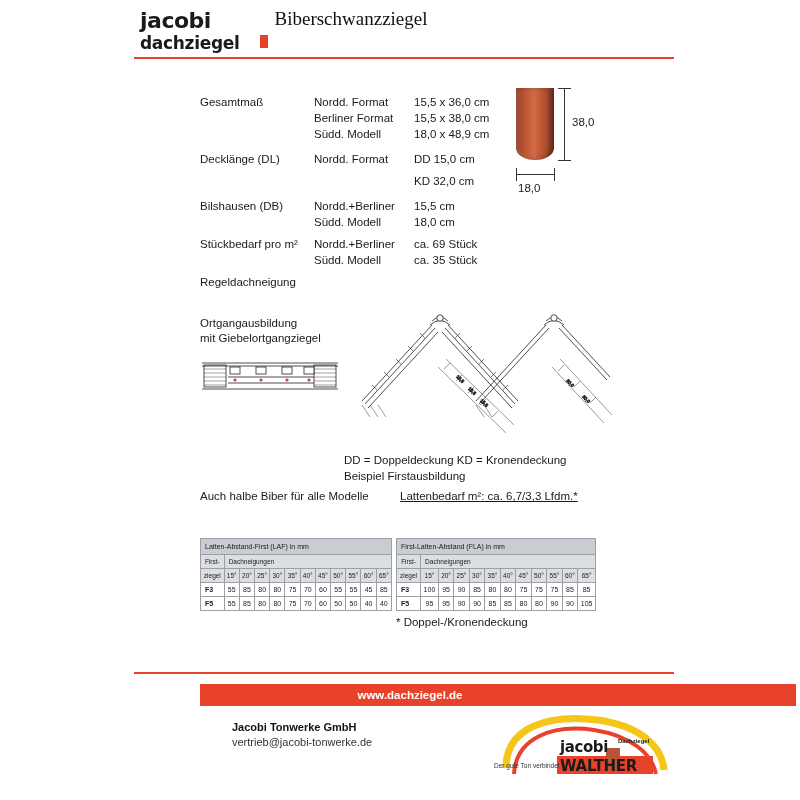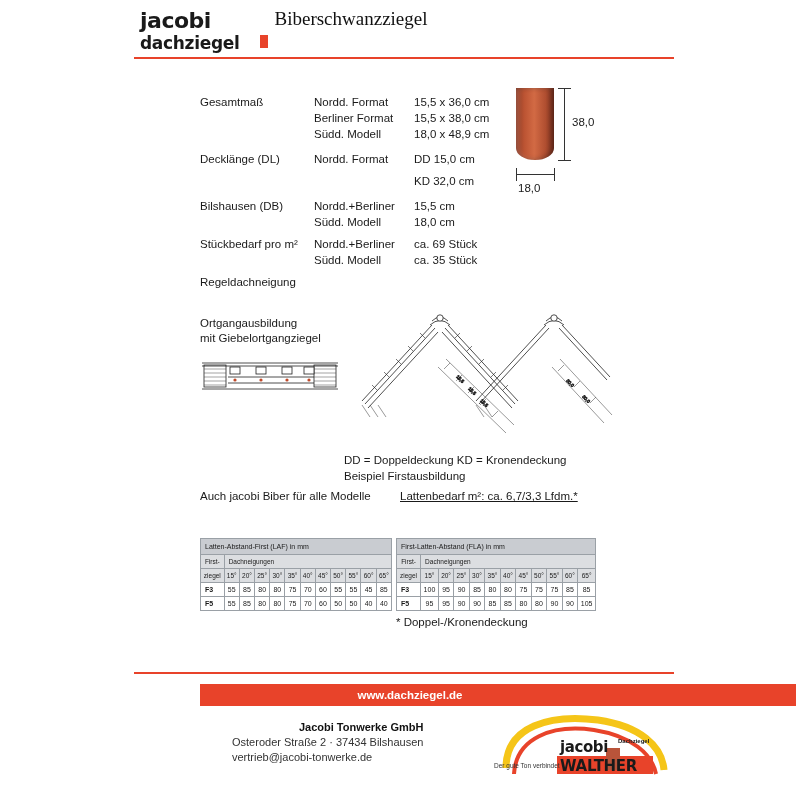--- a/index.html
+++ b/index.html
@@ -277,21 +277,21 @@
     background: #ffffff;
   }
   .addr {
     position: absolute;
     left: 228px;
     top: 720px;
     font-size: 11px;
     line-height: 15px;
     color: #333;
   }
-  .addr .bold { font-weight: bold; color: #111; text-align: right; }
+  .addr .bold { font-weight: bold; color: #111; }
 
   .jw-logo {
     position: absolute;
     left: 490px;
     top: 712px;
     width: 180px;
     height: 76px;
   }
   .jw-swoosh {
     position: absolute;
@@ -557,21 +557,21 @@
         <line x1="290" y1="100" x2="298" y2="112"></line>
       </g>
     </g>
   </svg>
 
   <div class="beispiel">
     <div>DD = Doppeldeckung    KD = Kronendeckung</div>
     <div>Beispiel Firstausbildung</div>
   </div>
 
-  <div class="halbe">Auch jacobi Biber für alle Modelle</div>
+  <div class="halbe">Auch halbe Biber für alle Modelle</div>
   <div class="lattenbedarf">Lattenbedarf m²: ca. 6,7/3,3 Lfdm.*</div>
 
   <table class="dtable table-left">
     <tbody>
         <tr>
       <td class="cap" colspan="12">Latten-Abstand-First (LAF) in mm</td>
     </tr>
     <tr>
       <td class="sub">First-</td>
       <td class="sub" colspan="11" style="text-align:left;padding-left:4px">Dachneigungen</td>
@@ -677,21 +677,20 @@
 
   <div class="footnote">* Doppel-/Kronendeckung</div>
 
   <div class="footer-rule"></div>
   <div class="footer-bar"></div>
   <div class="footer-left-block"></div>
   <a class="footer-url" href="#" style="text-decoration:none">www.dachziegel.de</a>
 
   <div class="addr">
     <div class="bold">Jacobi Tonwerke GmbH</div>
-    <div>Osteroder Straße 2 · 37434 Bilshausen</div>
     <div>vertrieb@jacobi-tonwerke.de</div>
   </div>
 
   <div class="jw-logo">
     <svg class="jw-swoosh" viewBox="0 0 180 76">
       <path d="M12 56 C 12 14, 56 2, 104 8 C 146 14, 168 34, 170 58" fill="none" stroke="#f5c518" stroke-width="7"></path>
       <path d="M20 62 C 22 26, 58 12, 100 18 C 138 24, 158 42, 162 62" fill="none" stroke="#e8432a" stroke-width="4"></path>
     </svg>
     <div class="jw-tile"></div>
     <div class="jw-jacobi">jacobi</div>

